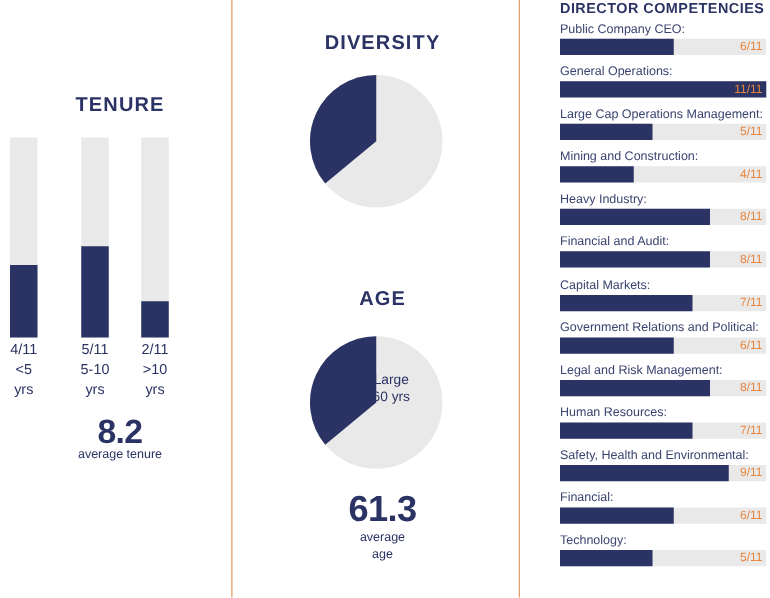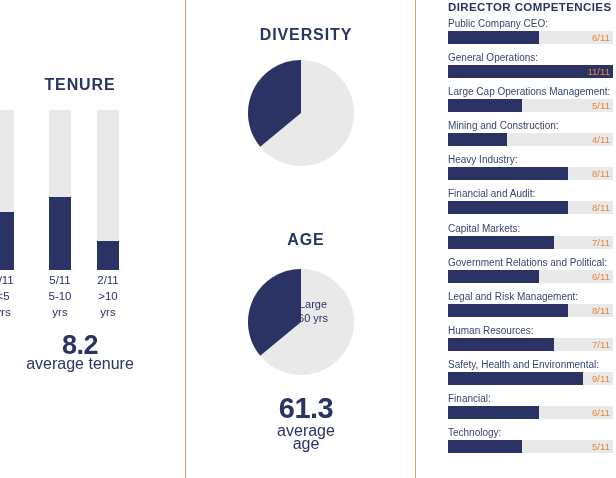--- a/index.html
+++ b/index.html
@@ -22,21 +22,21 @@
     position: absolute;
     top: 0;
     width: 1px;
     height: 478px;
     background: #e0a06a;
   }
   .divider.d1 { left: 185px; }
   .divider.d2 { left: 415px; }
 
   
-  .panel-tenure { left: 0; width: 185px; padding-left: 44px; }
+  .panel-tenure { left: 16px; width: 185px; padding-left: 44px; }
   .section-title {
     position: absolute;
     text-align: center;
     font-size: 16px;
     font-weight: bold;
     letter-spacing: 0.9px;
     color: #2b3364;
   }
   .tenure-title { left: 0; width: 160px; top: 76px; }
 
@@ -85,21 +85,21 @@
     position: absolute;
     text-align: center;
     font-size: 27px;
     font-weight: bold;
     color: #2b3364;
     letter-spacing: -0.5px;
   }
   .stat-caption {
     position: absolute;
     text-align: center;
-    font-size: 16px;
+    font-size: 10px;
     line-height: 13px;
     color: #2b3364;
   }
   .tenure-big { left: 0; width: 160px; top: 330px; }
   .tenure-cap { left: 0; width: 160px; top: 357px; }
 
   
   .panel-pies { left: 186px; width: 229px; }
   .diversity-title { left: 40px; width: 160px; top: 26px; }
   .age-title { left: 40px; width: 160px; top: 231px; }

